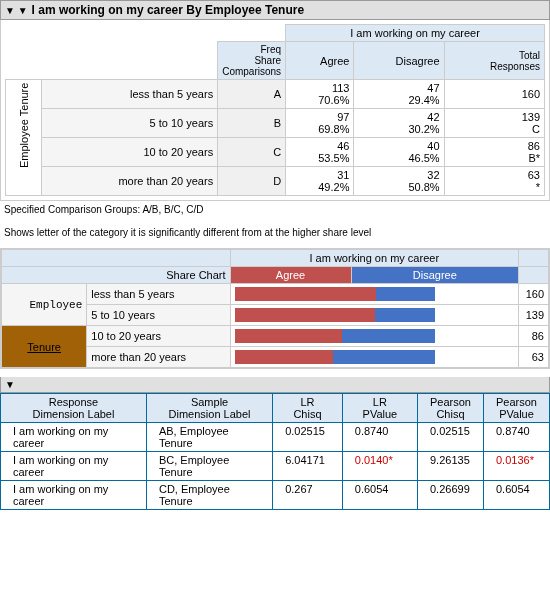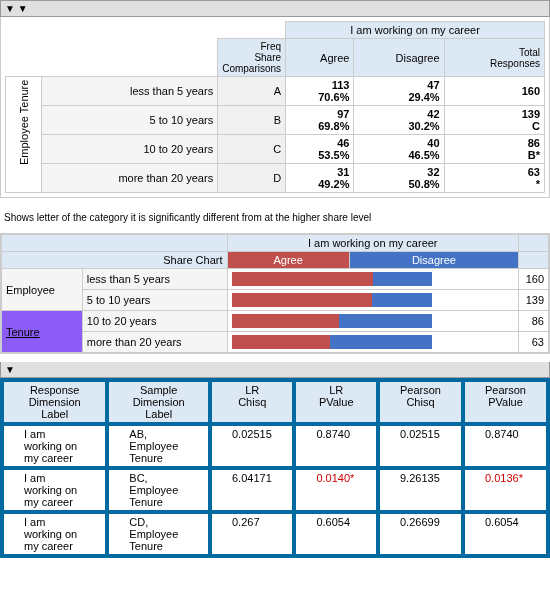--- a/index.html
+++ b/index.html
@@ -72,21 +72,20 @@
     }
 
     .letter-cell {
       text-align: center;
       background: #f0f0f0;
       width: 16px;
     }
 
     .data-cell {
       text-align: right;
-      font-weight: bold;
     }
 
     
     .notes {
       font-size: 10px;
       padding: 3px 4px;
       color: #000;
     }
     .notes .note-line {
       margin-bottom: 1px;
@@ -178,42 +177,43 @@
     }
 
     .test-table {
       border-collapse: collapse;
       width: 100%;
       border: 1px solid #ccc;
       border-top: none;
     }
 
     .test-table td, .test-table th {
-      border: 4px solid #0369a1;
-      padding: 2px 20px;
+      border: 1px solid #0369a1;
+      padding: 2px 12px;
       font-size: 11px;
       vertical-align: top;
     }
 
     .test-table th {
       background: #dde8f5;
       text-align: center;
       font-weight: normal;
     }
 
     .test-table .highlight {
       color: #c00;
     }
 
   </style>
 </head>
 <body>
 
 <div class="section-header">
   <span class="collapse-icon">▼ ▼</span>
+  <span>I am working on my career By Employee Tenure</span>
 </div>
 
 <div class="crosstab-wrapper">
   <table class="crosstab-table">
     <thead>
       <tr>
         <td colspan="3" class="no-border"></td>
         <th colspan="3" class="col-header" style="text-align:center; background:#dde8f5;">I am working on my career</th>
       </tr>
       <tr>
@@ -253,20 +253,21 @@
           <td class="letter-cell">D</td>
           <td class="data-cell">31<br>49.2%</td>
           <td class="data-cell">32<br>50.8%</td>
           <td class="data-cell">63<br>*</td>
         </tr>
       </tbody>
   </table>
 </div>
 
 <div class="notes">
+  <div class="note-line">Specified Comparison Groups: A/B, B/C, C/D</div>
   <br>
   <div class="note-line">Shows letter of the category it is significantly different from at the higher share level</div>
 </div>
 
 <div class="chart-section">
   <table class="chart-table">
     <thead>
       <tr>
         <td colspan="2" class="chart-header"></td>
         <th colspan="2" class="chart-header">I am working on my career</th>
@@ -274,42 +275,42 @@
       </tr>
       <tr>
         <td colspan="2" class="chart-header" style="text-align:right;">Share Chart</td>
         <th class="chart-agree-header">Agree</th>
         <th class="chart-disagree-header">Disagree</th>
         <td class="chart-header"></td>
       </tr>
     </thead>
     <tbody id="chart-body">
     <tr>
-          <td rowspan="2" style="background: rgb(245, 245, 245); text-align: left;">Employee</td>
+          <td rowspan="2" style="background: rgb(245, 245, 245); text-align: right; font-family: Liberation Mono, monospace;">Employee</td>
           <td class="chart-row-label">less than 5 years</td>
           <td colspan="2" class="chart-bar-cell">
             <div class="bar-container">
               <span class="bar-agree" style="width: 141px;"></span>
               <span class="bar-disagree" style="width: 59px;"></span>
             </div>
           </td>
           <td class="count-cell">160</td>
         </tr>
         <tr>
           <td class="chart-row-label">5 to 10 years</td>
           <td colspan="2" class="chart-bar-cell">
             <div class="bar-container">
               <span class="bar-agree" style="width: 140px;"></span>
               <span class="bar-disagree" style="width: 60px;"></span>
             </div>
           </td>
           <td class="count-cell">139</td>
         </tr>
         <tr>
-          <td rowspan="2" style="background: #8b5cf6; text-align: left; text-decoration: underline;">Tenure</td>
+          <td rowspan="2" style="background: #a16207; text-align: center; text-decoration: underline;">Tenure</td>
           <td class="chart-row-label">10 to 20 years</td>
           <td colspan="2" class="chart-bar-cell">
             <div class="bar-container">
               <span class="bar-agree" style="width: 107px;"></span>
               <span class="bar-disagree" style="width: 93px;"></span>
             </div>
           </td>
           <td class="count-cell">86</td>
         </tr>
         <tr>

